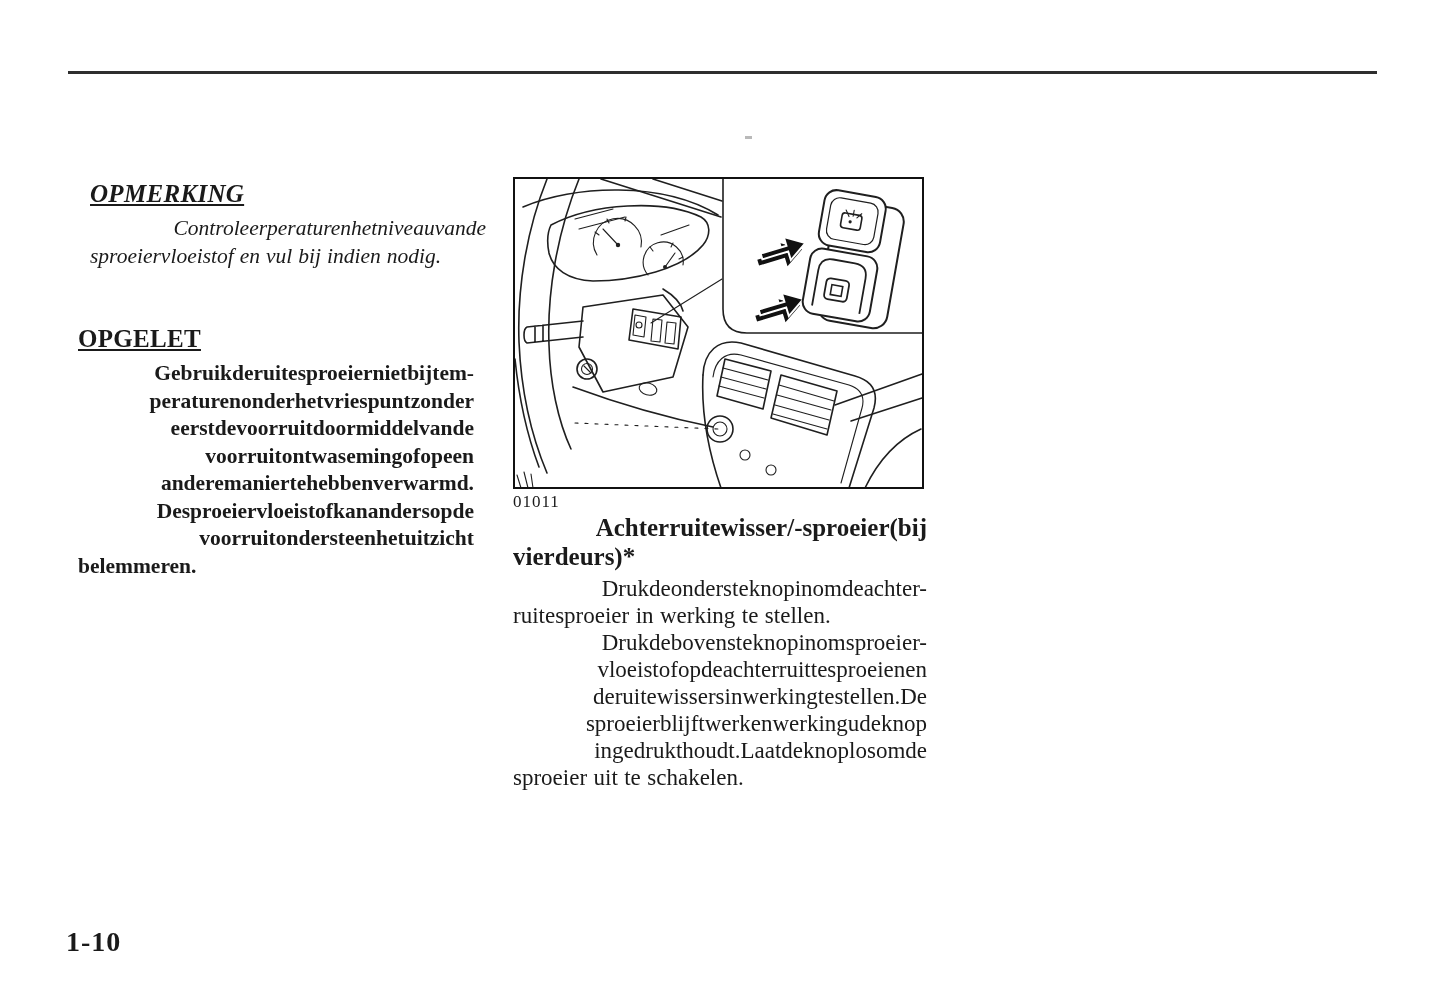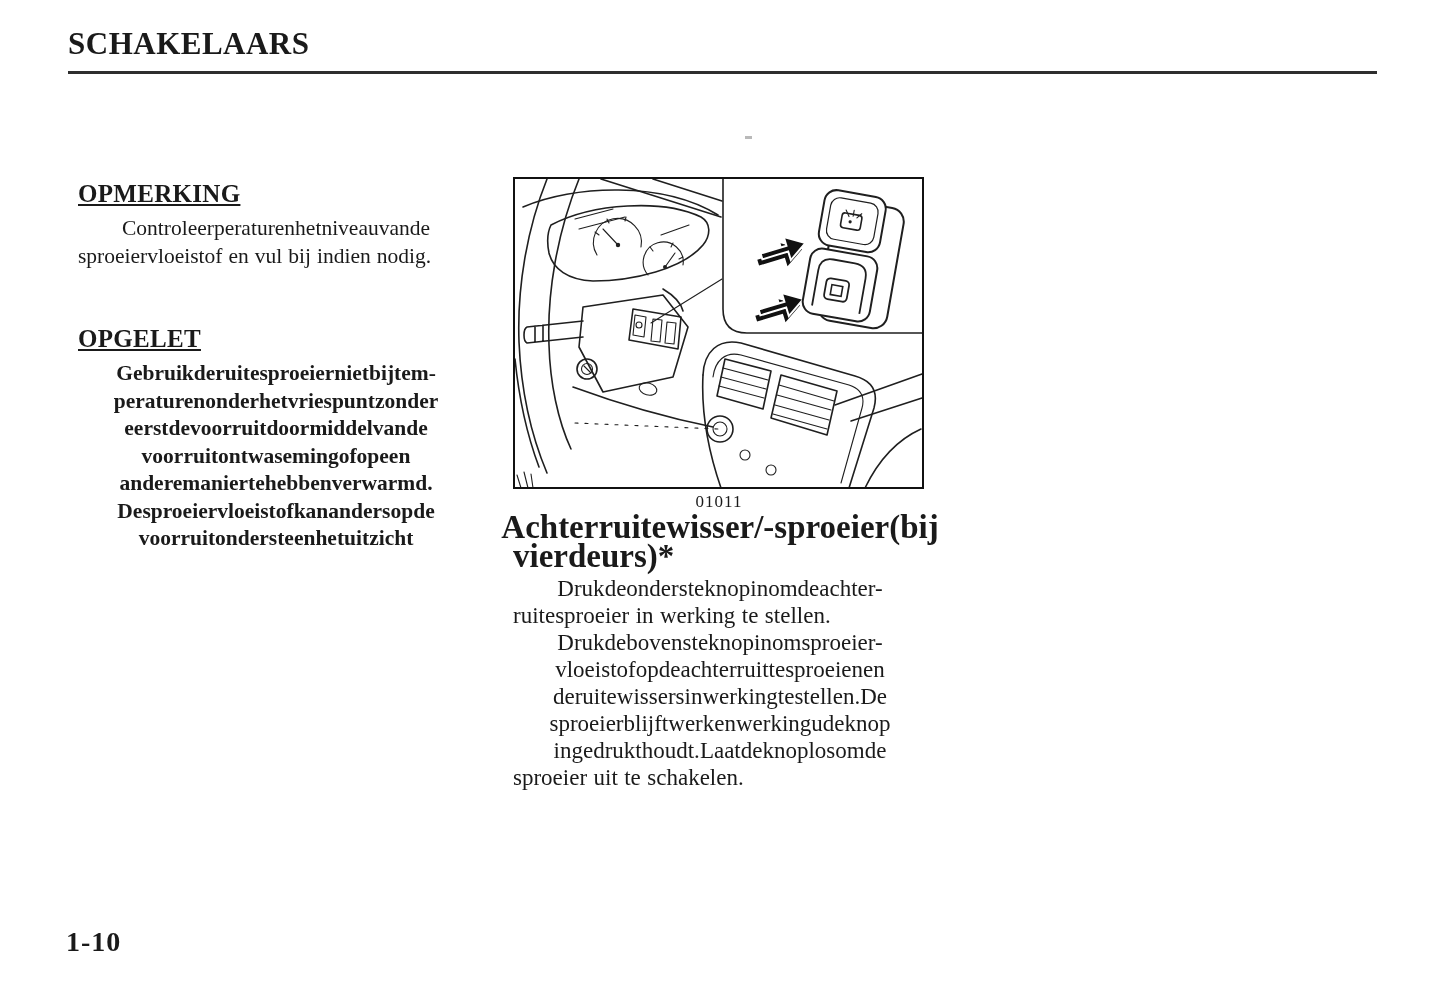--- a/index.html
+++ b/index.html
@@ -11,58 +11,57 @@
   .header-title {
     position:absolute; left:68px; top:26px;
     font-size:31px; font-weight:bold; letter-spacing:0.5px;
   }
   .header-rule {
     position:absolute; left:68px; top:71px; width:1309px; height:3px;
     background:#2e2e2e;
   }
   .artifact { position:absolute; left:745px; top:136px; width:7px; height:3px; background:#b9b9b9; }
 
-  .col-left-note    { position:absolute; left:78px;  top:180px; width:396px; }
+  .col-left-note    { position:absolute; left:90px;  top:180px; width:396px;font-style:italic; }
   .col-left-caution { position:absolute; left:78px;  top:306px; width:396px;margin-top:19px; }
   .block-heading {
     font-size:25px; font-weight:bold; text-decoration:underline;
     margin:0 0 7px 0; letter-spacing:0.3px;
   }
   .body-lines { font-size:21.5px; line-height:27.5px; }
   .bold-lines { font-weight:bold; }
 
   
-  .tline { display:flex; justify-content:center; }
+  .tline { display:flex; justify-content:flex-end; }
   .tline span { white-space:pre; }
   .tlast { justify-content:flex-start; gap:0.28em; }
 
   .figure {
     position:absolute; left:513px; top:177px; width:411px; height:312px;
   }
   .figure svg { display:block; width:411px; height:312px; }
   .figure-number {
     position:absolute; left:513px; top:492px; width:412px;
-    text-align:center; font-size:17px; letter-spacing:1px;
+    text-align:left; font-size:17px; letter-spacing:1px;
   }
   .section { position:absolute; left:513px; top:513px; width:414px; }
-  .section-heading { font-size:33px; font-weight:bold; line-height:29px; margin-bottom:4px; }
+  .section-heading { font-size:25px; font-weight:bold; line-height:29px; margin-bottom:4px; }
   .section-body { font-size:23px; line-height:27px; }
   .page-number {
     position:absolute; left:66px; top:926px;
     font-size:28px; font-weight:bold; letter-spacing:1px;
   }
   .ln { stroke:#1f1f1f; stroke-width:1.6; fill:none; stroke-linecap:round; stroke-linejoin:round; }
   .thin { stroke-width:1.1; }
 </style>
 </head>
 <body>
 
 <div class="page">
 
-  <div class="header-title">SCHAKELAARS</div>
   <div class="header-rule"></div>
   <div class="artifact"></div>
 
   <div class="col-left-note">
     <div class="block-heading">OPMERKING</div>
     <div class="body-lines">
         <div class="tline">
           <span>Controleer</span>
           <span>peraturen</span>
           <span>het</span>
@@ -128,20 +127,23 @@
           <span>anders</span>
           <span>op</span>
           <span>de</span>
         </div>
         <div class="tline">
           <span>voorruit</span>
           <span>onderste</span>
           <span>en</span>
           <span>het</span>
           <span>uitzicht</span>
+        </div>
+        <div class="tline tlast">
+          <span>belemmeren.</span>
         </div>
       </div>
   </div>
 
   <div class="figure">
     <svg viewBox="0 0 411 312">
       <rect x="1" y="1" width="409" height="310" fill="#ffffff" stroke="none"></rect>
 
       <g>
         <path class="ln" d="M34,2 C14,52 4,110 6,165 C8,212 18,258 34,296"></path>

